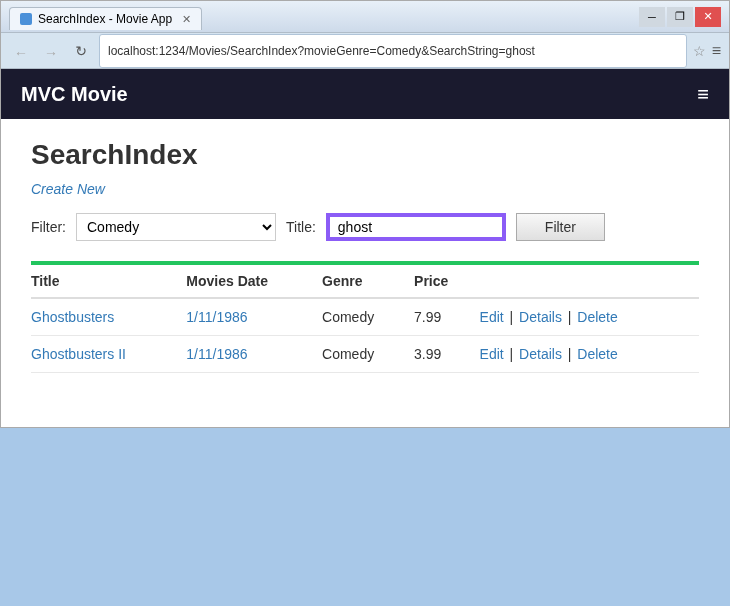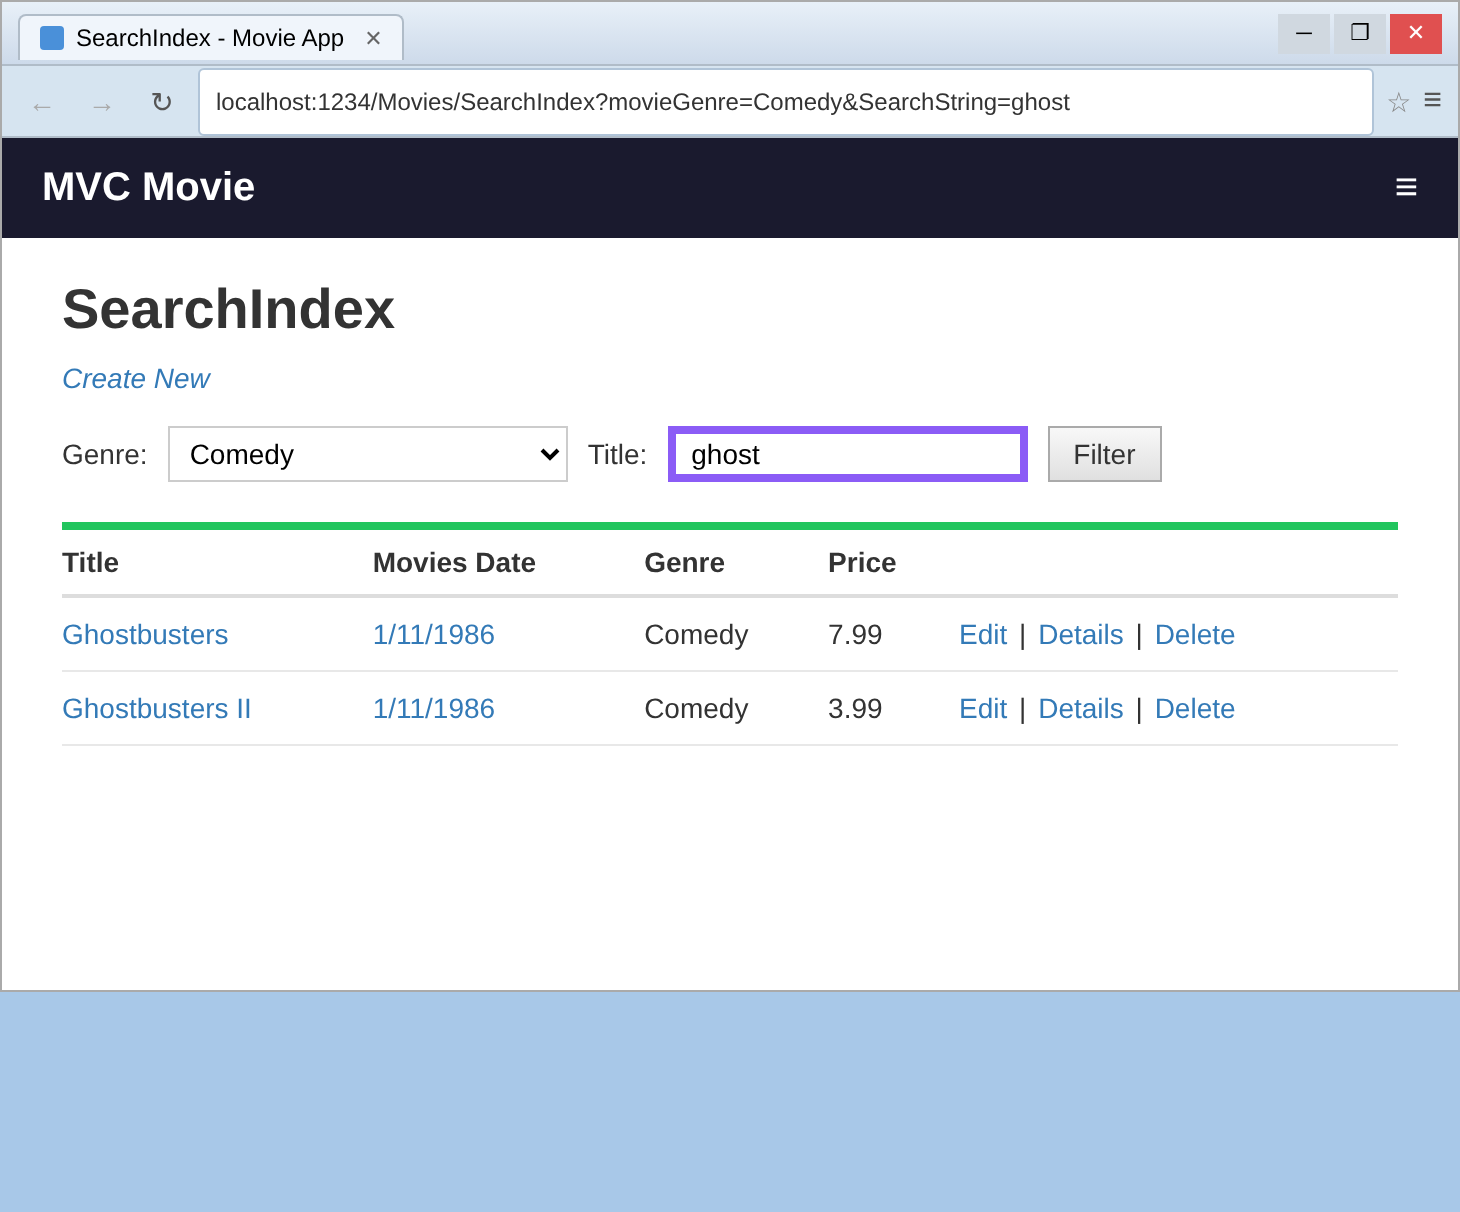--- a/index.html
+++ b/index.html
@@ -1,21 +1,21 @@
 <!DOCTYPE html>
 <html><head>
   <meta charset="utf-8">
   <style>
     * { box-sizing: border-box; margin: 0; padding: 0; }
     body { font-family: Arial, sans-serif; font-size: 14px; background: #a8c8e8; }
 
     
     .browser-window {
       width: 730px;
-      height: 496px;
+      height: 428px;
       background: #e5e5e5;
       border: 1px solid #aaa;
       display: flex;
       flex-direction: column;
     }
 
     
     .title-bar {
       background: linear-gradient(to bottom, #e8f0f8, #cddaea);
       height: 32px;
@@ -177,21 +177,21 @@
       cursor: pointer;
     }
     .title-input {
       padding: 4px 8px;
       border: 4px solid #8b5cf6;
       font-size: 14px;
       width: 180px;
       height: 28px;
     }
     .filter-btn {
-      padding: 4px 12px;
+      padding: 4px 28px;
       height: 28px;
       background: linear-gradient(to bottom, #f8f8f8, #e0e0e0);
       border: 1px solid #aaa;
       font-size: 14px;
       cursor: pointer;
       color: #333;
     }
 
     
     .movie-table {
@@ -273,21 +273,21 @@
   </div>
 
   <div class="main-content">
 
     <h1 class="page-title">SearchIndex</h1>
 
     <a class="create-new-link" href="#">Create New</a>
 
     
     <div class="filter-row">
-      <label class="filter-label">Genre:</label>
+      <label class="filter-label">Filter:</label>
       <select class="genre-select">
         <option value="Comedy" selected="">Comedy</option>
         <option value="">All</option>
         <option value="Drama">Drama</option>
         <option value="Action">Action</option>
         <option value="Horror">Horror</option>
       </select>
       <label class="filter-label">Title:</label>
       <input class="title-input" type="text" value="ghost" style="">
       <button class="filter-btn">Filter</button>

